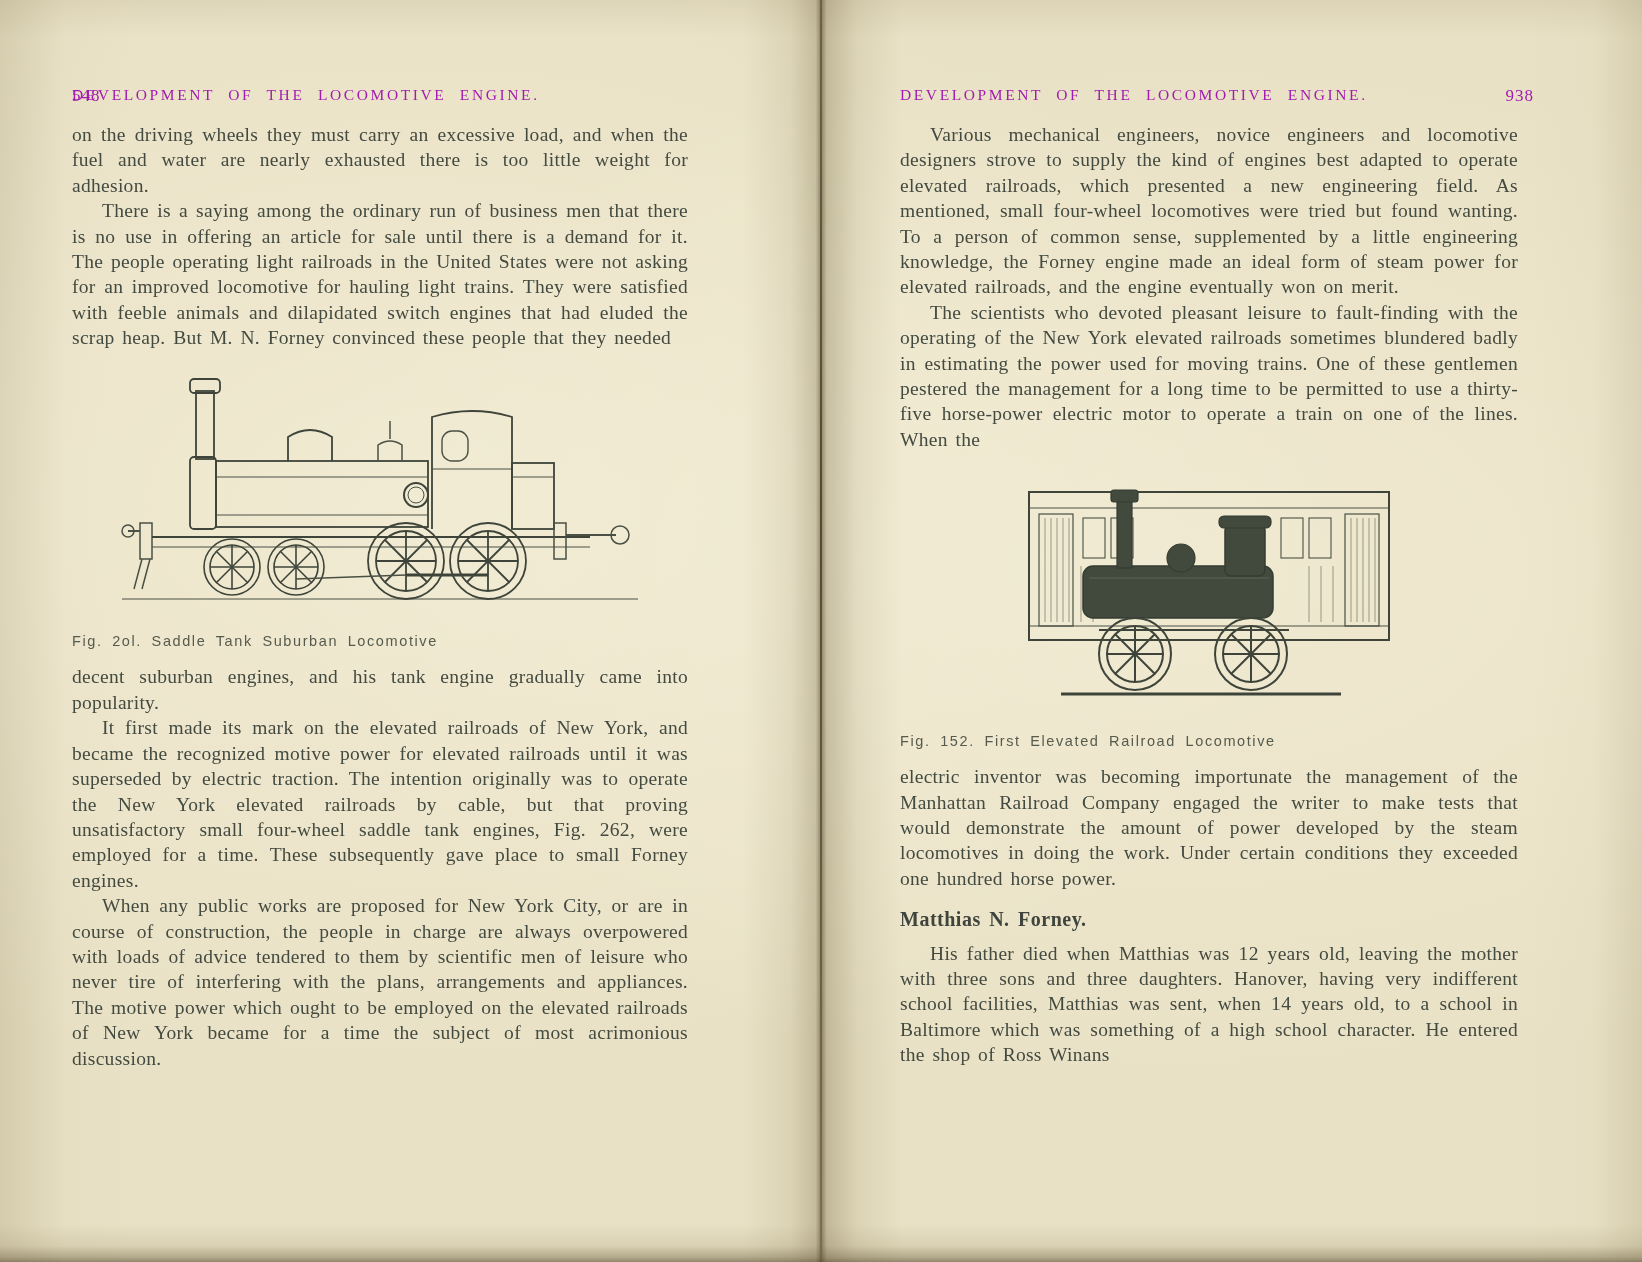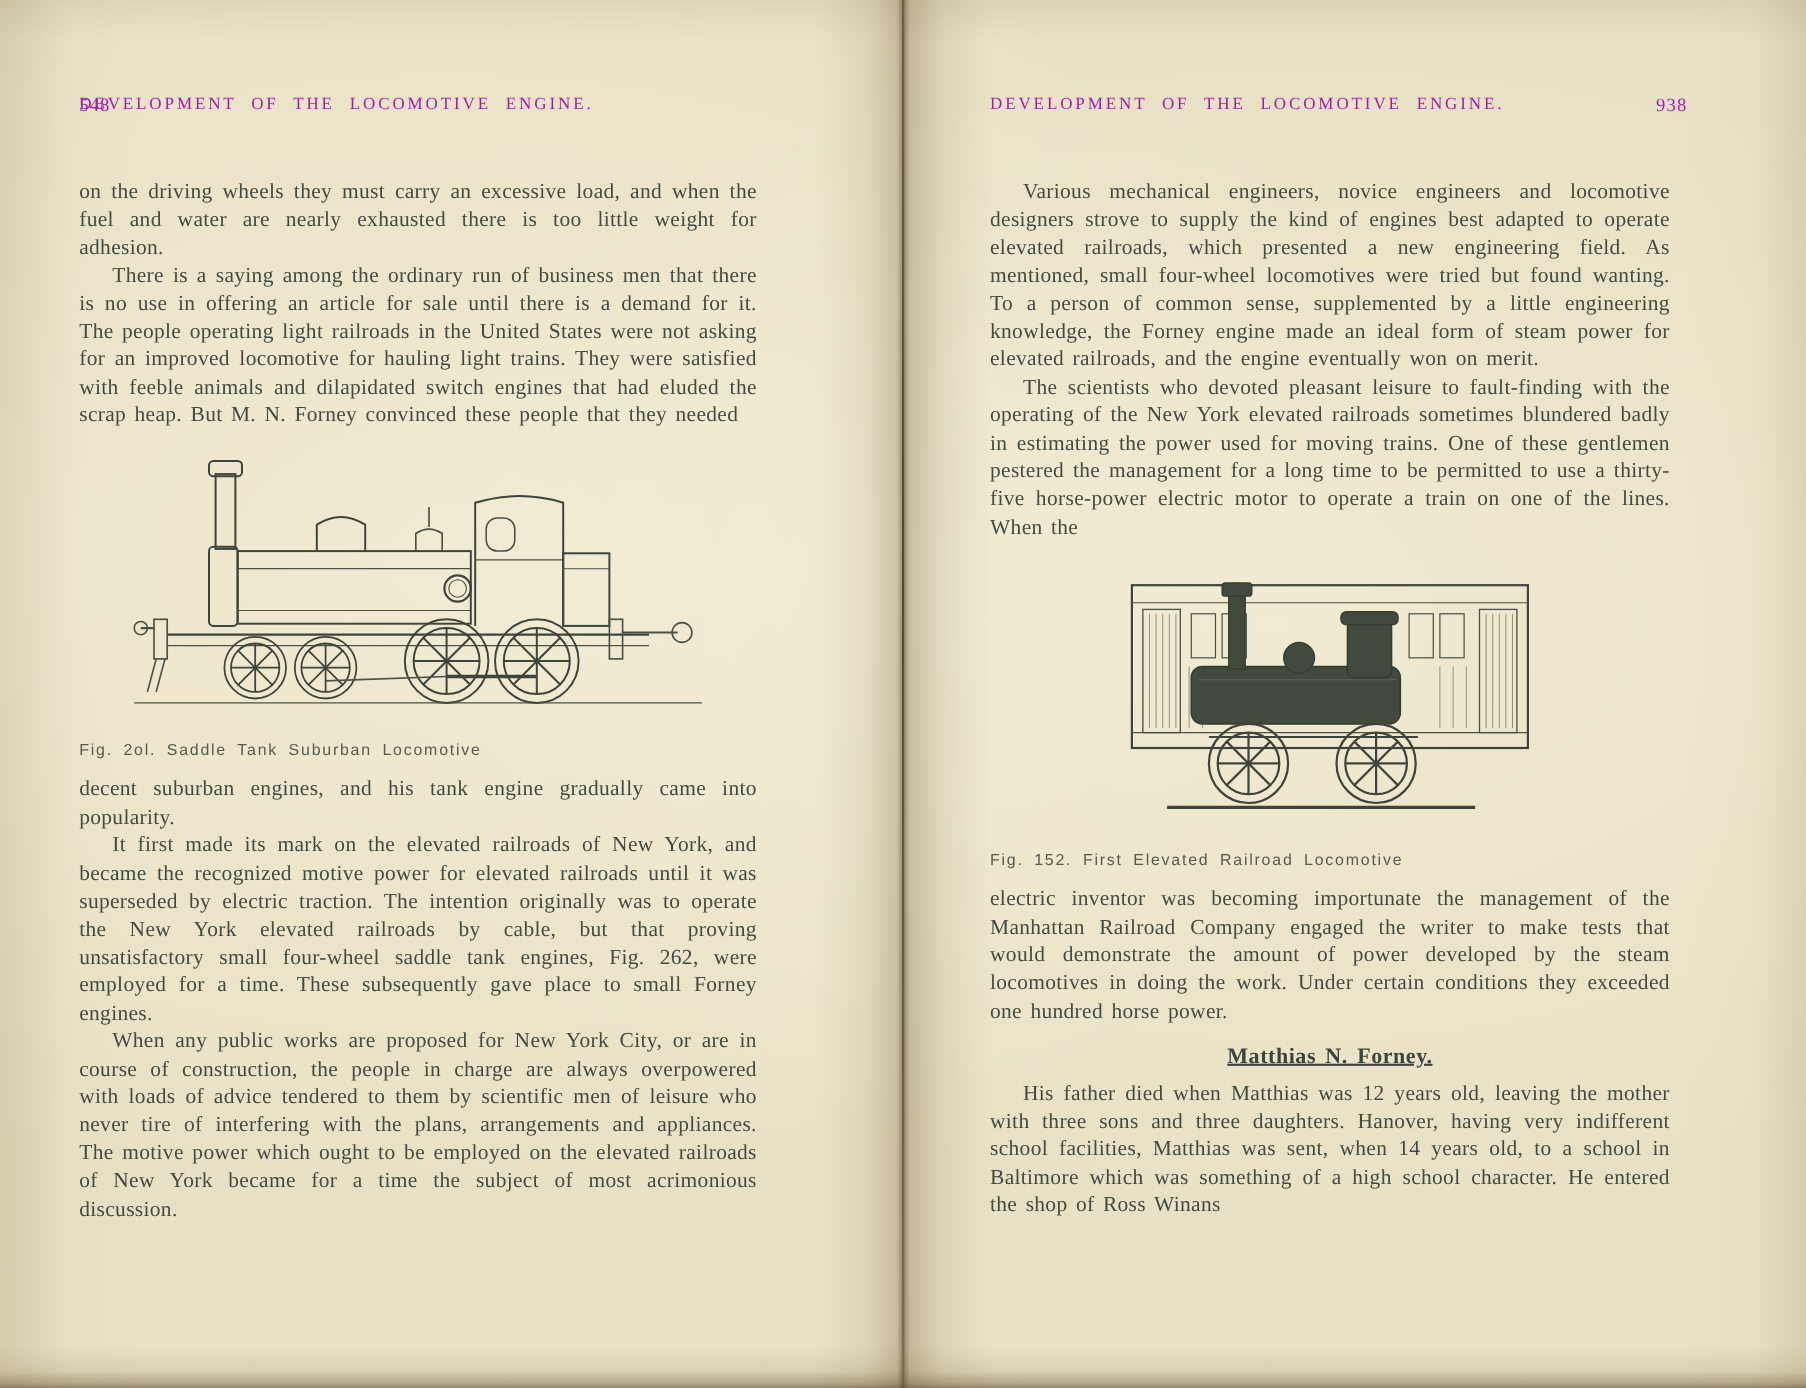--- a/index.html
+++ b/index.html
@@ -49,36 +49,36 @@
     color:#a21caf;font-size:15.5px;letter-spacing:2.6px;word-spacing:7px;
   }
   .running-head .pn{position:absolute;top:0;font-size:17px;letter-spacing:1px;}
   .lp .running-head .pn{left:0;}
   .rp .running-head .pn{right:0;}
   .running-head .rt{display:block;text-align:left;}
 
   .body-text{
     position:absolute;top:122px;left:0;right:16px;
     color:#434a40;font-size:19.5px;line-height:25.4px;
-    text-align:justify;letter-spacing:0.3px;word-spacing:2.5px;margin-top:40px;
+    text-align:justify;letter-spacing:0.3px;word-spacing:2.5px;
   }
   .body-text p{margin:0;}
   p.indent{text-indent:30px;}
   p.noindent{text-indent:0;}
 
   .figure-block{margin:14px 0 10px 0;text-align:center;}
   .figure-block svg{display:inline-block;}
   .fig-caption{
     font-family:"Liberation Sans", sans-serif;
     font-size:14.5px;letter-spacing:1.6px;word-spacing:4px;
     color:#565b4d;text-align:left;margin-top:6px;text-indent:0;
   }
   .section-heading{
-    text-align:center;font-weight:bold;font-size:20px;color:#3f453c;
-    margin:16px 0 8px 0;letter-spacing:0.5px;word-spacing:3px;text-indent:0;text-decoration:underline;
+    font-weight:bold;font-size:20px;color:#3f453c;
+    margin:16px 0 8px 0;letter-spacing:0.5px;word-spacing:3px;text-indent:0;
   }
   .ink{stroke:#4a5044;fill:none;}
   .ink-dark{stroke:#3e443a;fill:none;}
 </style>
 </head>
 <body>
 
 <div class="paper-shade"></div>
 <div class="gutter"></div>
 <div class="gutter-line"></div>

